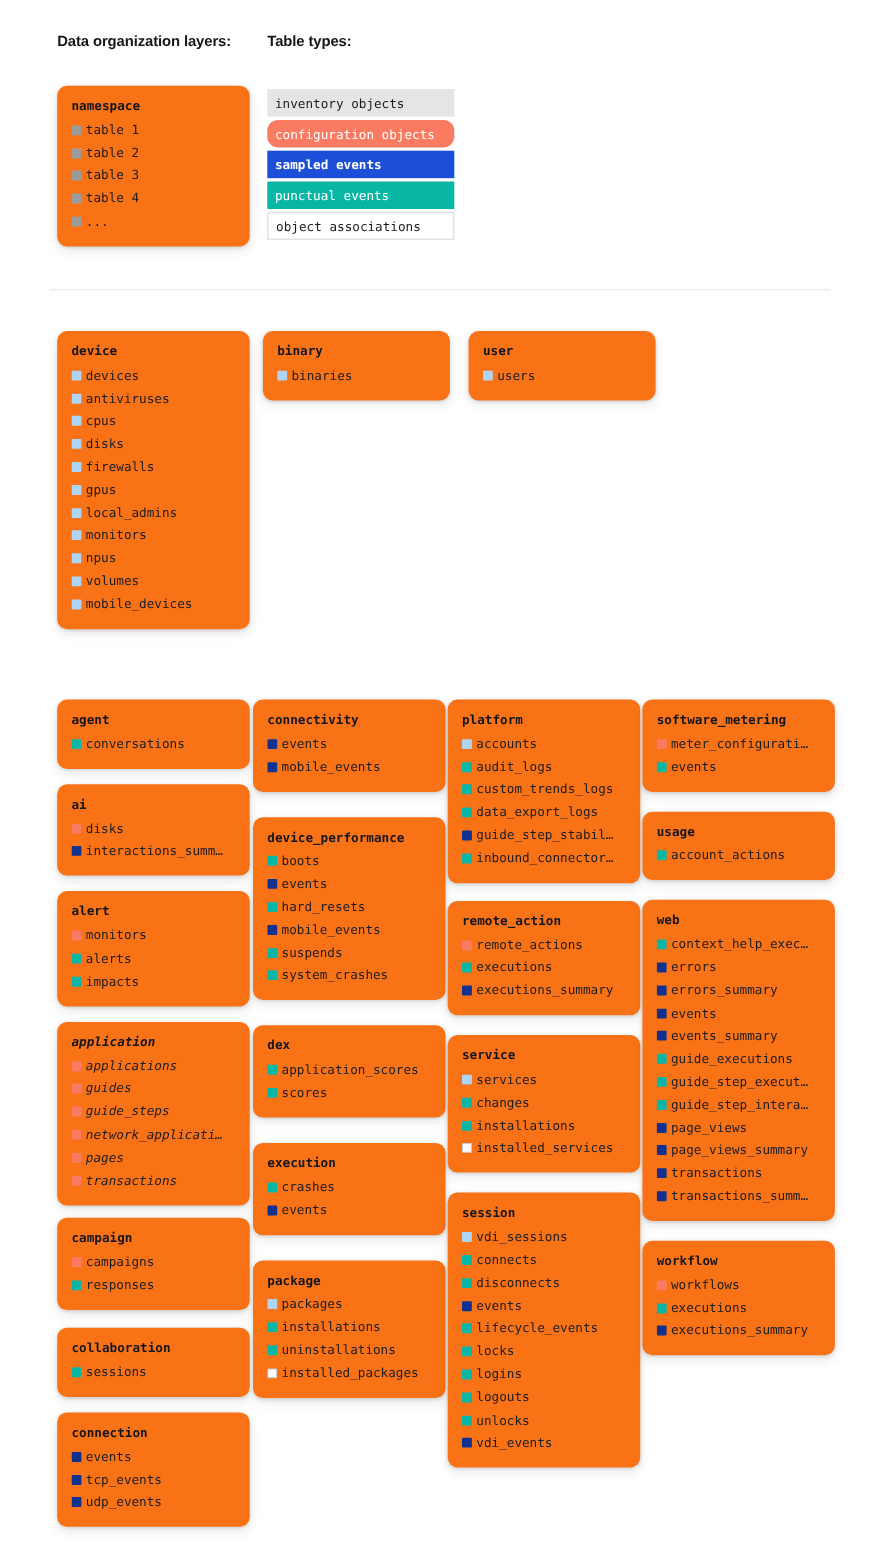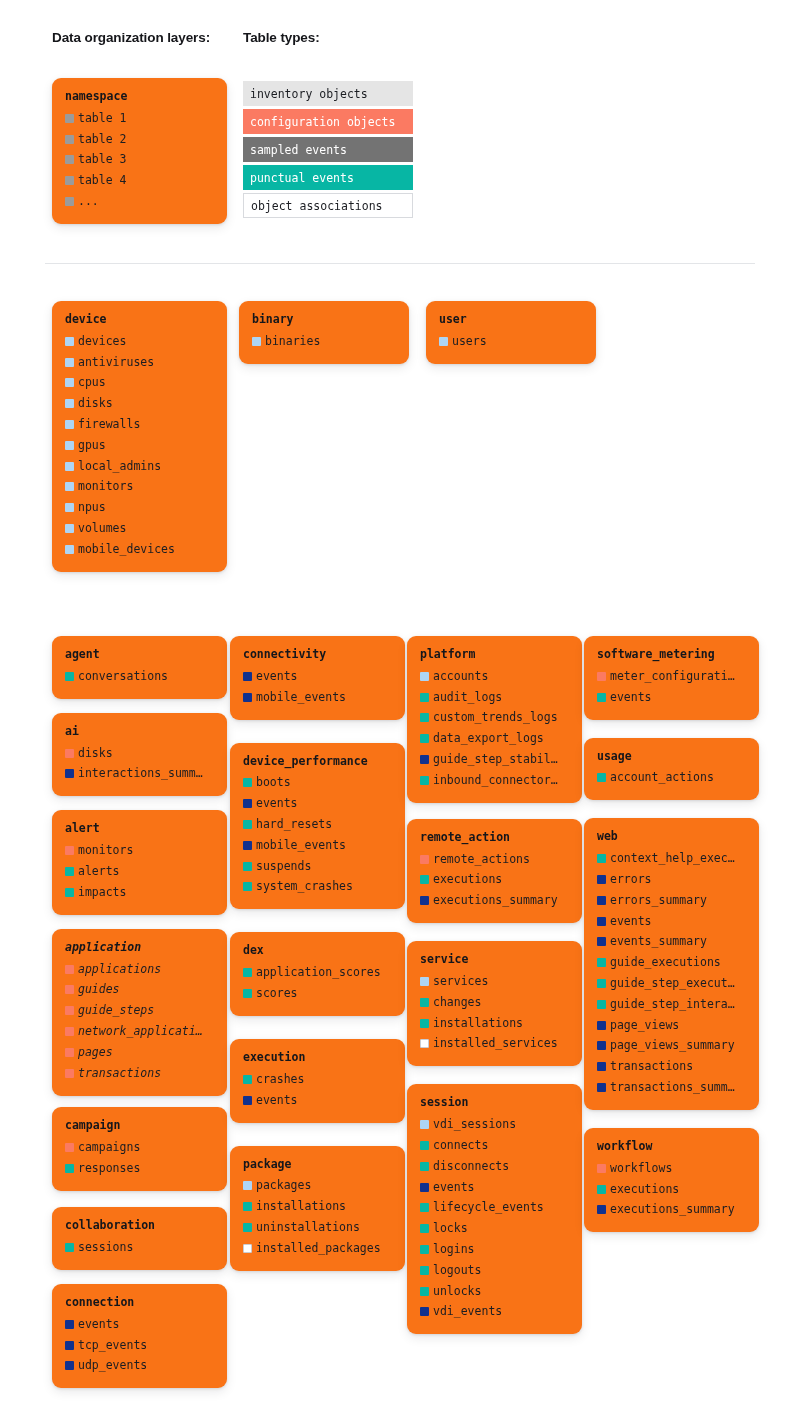--- a/index.html
+++ b/index.html
@@ -79,22 +79,22 @@
     width: 170px;
     height: 25px;
     display: flex;
     align-items: center;
     padding-left: 7px;
     font-family: "DejaVu Sans Mono", "Liberation Mono", monospace;
     font-size: 11.5px;
     white-space: nowrap;
   }
   .chip.inv   { background: #e5e5e5; color: #1b1d22; }
-  .chip.cfg   { background: #fb7a62; color: #ffffff; }
-  .chip.smp   { background: #737373; color: #ffffff; }
+  .chip.cfg   { background: #fb7a62; color: #ffffff; border-radius: 10px; }
+  .chip.smp   { background: #1d4ed8; color: #ffffff; font-weight: bold; }
   .chip.pct   { background: #07b6a4; color: #ffffff; }
   .chip.assoc { background: #ffffff; color: #1b1d22; border: 1px solid #d8dade; }
 
   
   .divider {
     position: absolute;
     left: 45px; top: 263px;
     width: 710px; height: 1px;
     background: #e3e5e8;
   }

